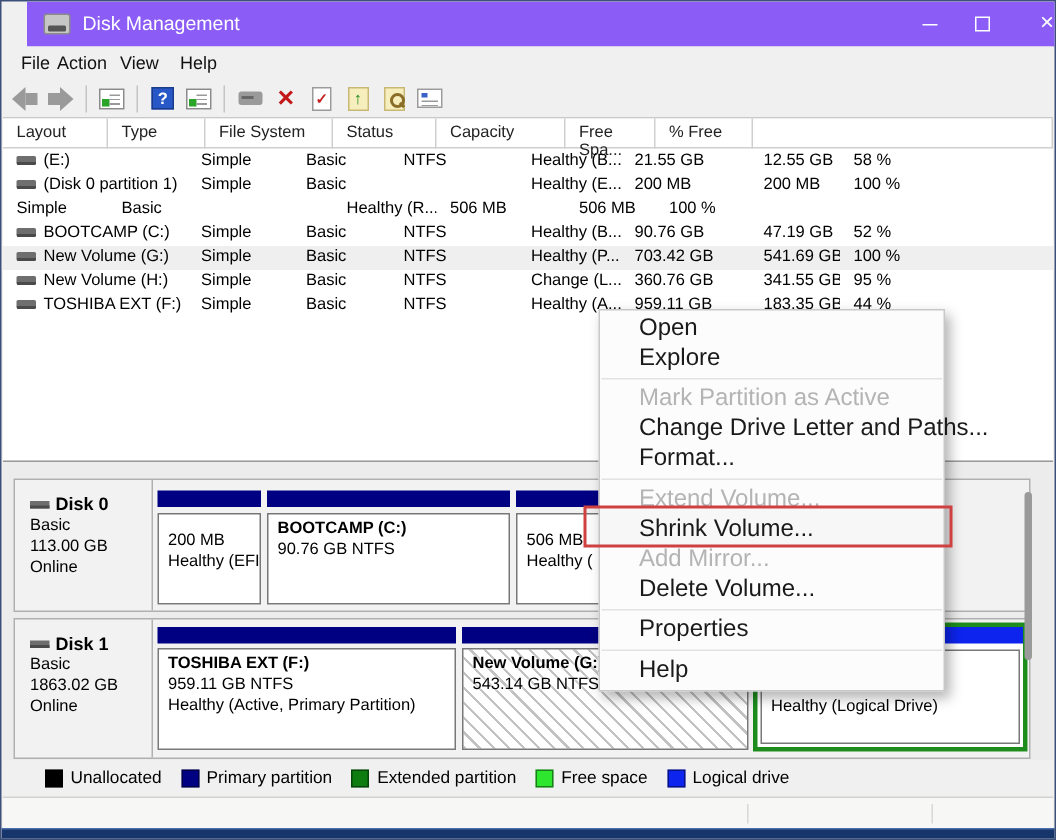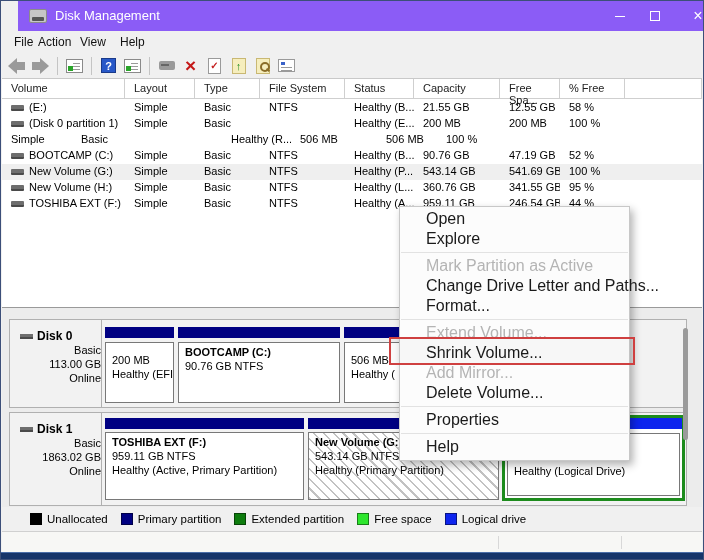--- a/index.html
+++ b/index.html
@@ -70,21 +70,21 @@
   .vol-ico { display:inline-block; width:13px; height:6px; background:#6e6e6e;
              border-bottom:2px solid #4a4a4a; border-radius:1px; margin-right:5px; }
 
   
   .pane { position:absolute; left:1px; top:306px; width:700px; height:200px; background:#ececec;
           border-top:1px solid #9a9a9a; }
   .disk-row { position:absolute; left:7px; width:678px; background:#f2f2f2; border:1px solid #b0b0b0; }
   .row0 { top:11px; height:89px; }
   .row1 { top:104px; height:94px; }
   .dlabel { position:absolute; left:0; top:0; bottom:0; width:92px; border-right:1px solid #b0b0b0;
-            padding:9px 0 0 10px; font-size:11px; line-height:14px; color:#000;text-align:right; }
+            padding:9px 0 0 10px; font-size:11px; line-height:14px; color:#000; }
   .dname { font-weight:bold; font-size:12px; display:flex; align-items:center; gap:4px; }
   .disk-ico { display:inline-block; width:13px; height:5px; background:#6e6e6e;
               border-bottom:2px solid #4a4a4a; }
   .part { position:absolute; }
   .pbar { position:absolute; left:0; right:0; height:11px; background:#000082; }
   .pbox { position:absolute; left:0; right:0; background:#fff; border:1px solid #787878;
           font-size:11px; line-height:14px; padding:2px 0 0 6px; overflow:hidden; white-space:nowrap; }
   .pname { font-weight:bold; }
   .pad2line { padding-top:10px; }
   .hatch { background-image:repeating-linear-gradient(45deg, rgba(120,120,120,.45) 0 1.5px, transparent 1.5px 7px); }
@@ -185,21 +185,20 @@
     <div class="tb">
         <div class="ico-find"></div>
       </div>
     <div class="tb">
         <div class="ico-form"></div>
       </div>
   </div>
 
   <div class="table">
     <div class="thead">
-      <div class="hc c0">Volume</div>
       <div class="hc c1">Layout</div>
       <div class="hc c2">Type</div>
       <div class="hc c3">File System</div>
       <div class="hc c4">Status</div>
       <div class="hc c5">Capacity</div>
       <div class="hc c6">Free Spa...</div>
       <div class="hc c7">% Free</div>
       <div class="hc c8"></div>
     </div>
 
@@ -241,42 +240,42 @@
       <div class="cell c5">90.76 GB</div>
       <div class="cell c6">47.19 GB</div>
       <div class="cell c7">52 %</div>
     </div>
     <div class="trow selected" style="top:85px">
       <div class="cell c0"><span class="vol-ico"></span><span>New Volume (G:)</span></div>
       <div class="cell c1">Simple</div>
       <div class="cell c2">Basic</div>
       <div class="cell c3">NTFS</div>
       <div class="cell c4">Healthy (P...</div>
-      <div class="cell c5">543.14 GB</div>
+      <div class="cell c5">703.42 GB</div>
       <div class="cell c6">541.69 GB</div>
       <div class="cell c7">100 %</div>
     </div>
     <div class="trow" style="top:101px">
       <div class="cell c0"><span class="vol-ico"></span><span>New Volume (H:)</span></div>
       <div class="cell c1">Simple</div>
       <div class="cell c2">Basic</div>
       <div class="cell c3">NTFS</div>
-      <div class="cell c4">Healthy (L...</div>
+      <div class="cell c4">Change (L...</div>
       <div class="cell c5">360.76 GB</div>
       <div class="cell c6">341.55 GB</div>
       <div class="cell c7">95 %</div>
     </div>
     <div class="trow" style="top:117px">
       <div class="cell c0"><span class="vol-ico"></span><span>TOSHIBA EXT (F:)</span></div>
       <div class="cell c1">Simple</div>
       <div class="cell c2">Basic</div>
       <div class="cell c3">NTFS</div>
       <div class="cell c4">Healthy (A...</div>
       <div class="cell c5">959.11 GB</div>
-      <div class="cell c6">246.54 GB</div>
+      <div class="cell c6">183.35 GB</div>
       <div class="cell c7">44 %</div>
     </div>
   </div>
 
   <div class="pane">
 
     <div class="disk-row row0">
       <div class="dlabel">
         <div class="dname">
             <span class="disk-ico"></span>
@@ -329,21 +328,20 @@
           <div class="pname">TOSHIBA EXT  (F:)</div>
           <div>959.11 GB NTFS</div>
           <div>Healthy (Active, Primary Partition)</div>
         </div>
       </div>
       <div class="part" style="left:298px;width:191px;top:0;bottom:0">
         <div class="pbar" style="top:5px"></div>
         <div class="pbox hatch" style="top:19px;bottom:5px">
           <div class="pname">New Volume  (G:)</div>
           <div>543.14 GB NTFS</div>
-          <div>Healthy (Primary Partition)</div>
         </div>
       </div>
       <div class="pext" style="left:492px;width:183px;top:2px;bottom:4px">
         <div class="pbar" style="height:11px"></div>
         <div class="pbox" style="position:absolute">
           <div class="pname">New Volume (H:)</div>
           <div>360.76 GB NTFS</div>
           <div>Healthy (Logical Drive)</div>
         </div>
       </div>

